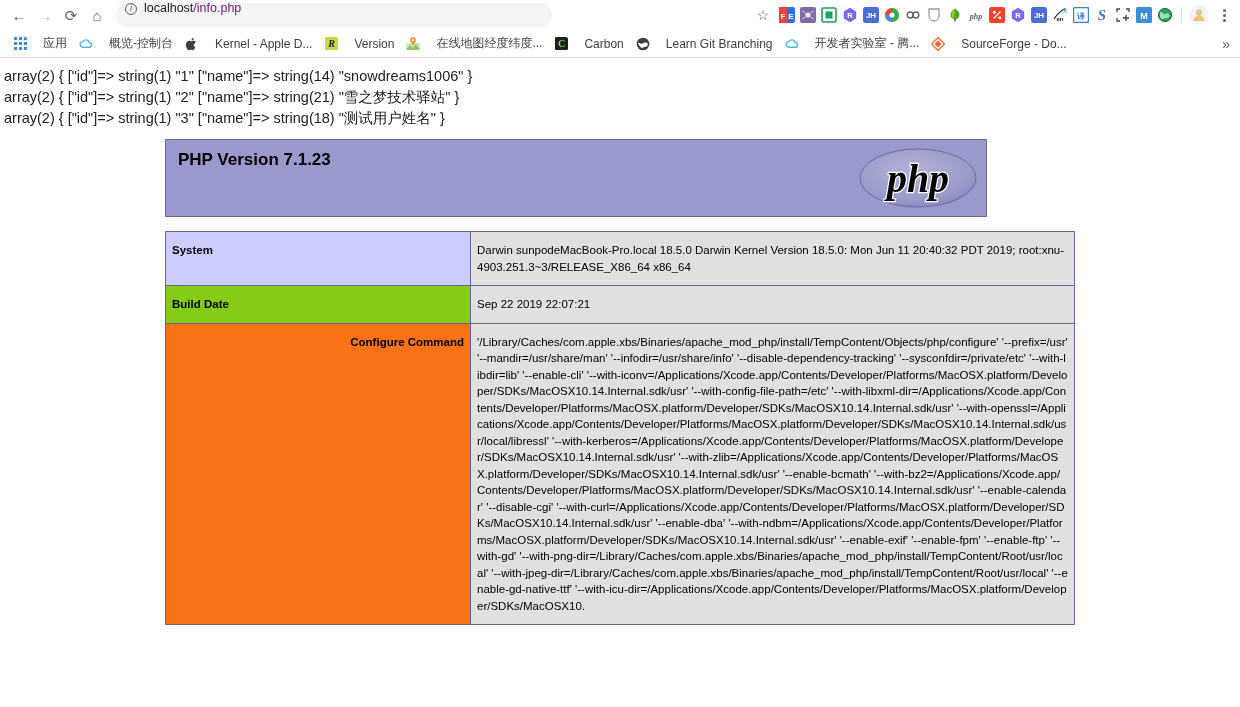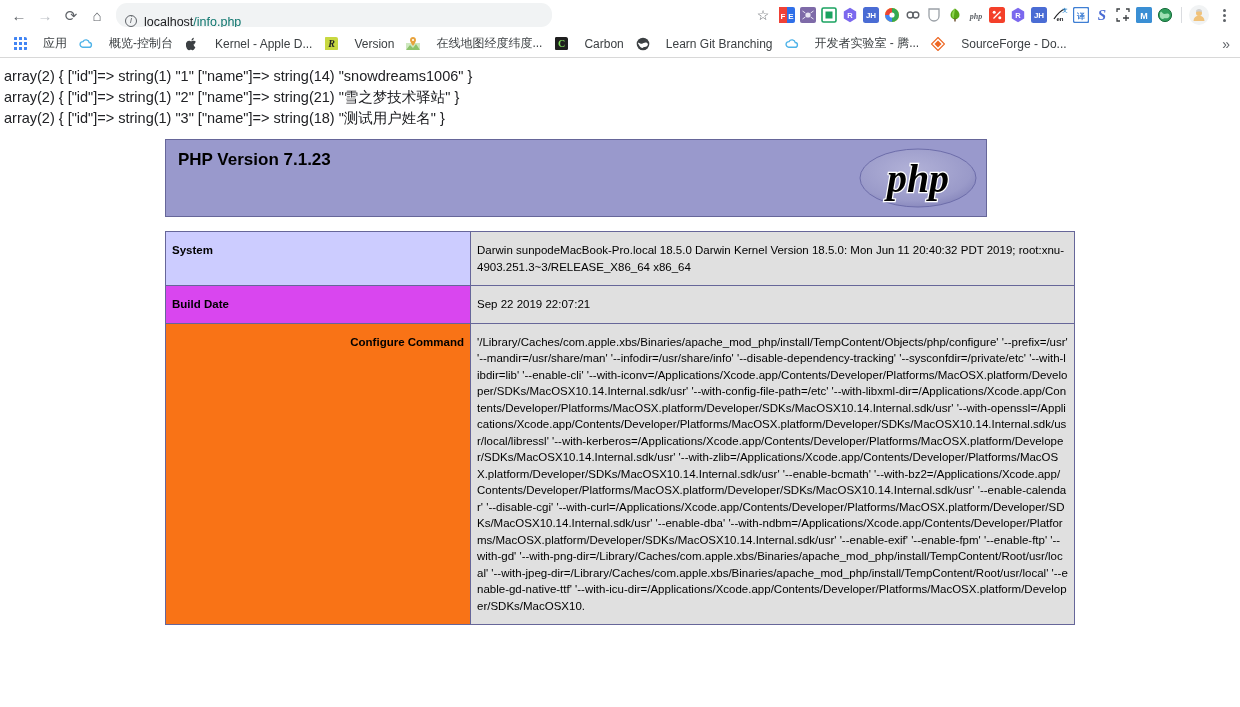--- a/index.html
+++ b/index.html
@@ -37,21 +37,21 @@
   .nav-btn.disabled { color: #bdc1c6; }
 
   #omnibox {
     flex: 0 0 auto;
     width: 436px;
     height: 16px;
     margin-left: 6px;
     background: #f1f3f4;
     border-radius: 11px;
     display: flex;
-    align-items: flex-start;
+    align-items: flex-end;
     padding: 12px 9px;
     font-size: 12.5px;
     color: #5f6368;
     overflow: hidden;
     white-space: nowrap;
   }
   #omnibox .info-ic {
     width: 12px; height: 12px;
     border: 1.2px solid #5f6368;
     border-radius: 50%;
@@ -63,21 +63,21 @@
     content: "i";
     position: absolute;
     left: 0; right: 0; top: -2px;
     text-align: center;
     font-size: 9px;
     font-style: italic;
     line-height: 12px;
     color: #5f6368;
   }
   #url-host { color: #202124; }
-  #url-path { color: #0f766e; }
+  #url-path { color: #701a75; }
 
   #star-btn {
     margin-left: auto;
     margin-right: 4px;
     color: #5f6368;
     font-size: 14px;
     width: 22px; height: 22px;
     display: flex; align-items: center; justify-content: center;
   }
 
@@ -527,21 +527,21 @@
     </div>
 
     <table id="info-table">
       <tbody>
 
       <tr>
             <td class="k" style="background: rgb(204, 204, 255); border-color: rgb(102, 102, 153);">System</td>
             <td class="v" style="background: rgb(224, 224, 224); border-color: rgb(102, 102, 153);">Darwin sunpodeMacBook-Pro.local 18.5.0 Darwin Kernel Version 18.5.0: Mon Jun 11 20:40:32 PDT 2019; root:xnu-4903.251.3~3/RELEASE_X86_64 x86_64</td>
           </tr>
           <tr>
-            <td class="k" style="background: #d946ef; border-color: rgb(102, 102, 153);">Build Date</td>
+            <td class="k" style="background: #84cc16; border-color: rgb(102, 102, 153);">Build Date</td>
             <td class="v" style="background: rgb(224, 224, 224); border-color: rgb(102, 102, 153);">Sep 22 2019 22:07:21</td>
           </tr>
           <tr>
             <td class="k" style="background: #f97316; border-color: rgb(102, 102, 153); text-align: right;">Configure Command</td>
             <td class="v" style="background: rgb(224, 224, 224); border-color: rgb(102, 102, 153);">'/Library/Caches/com.apple.xbs/Binaries/apache_mod_php/install/TempContent/Objects/php/configure' '--prefix=/usr' '--mandir=/usr/share/man' '--infodir=/usr/share/info' '--disable-dependency-tracking' '--sysconfdir=/private/etc' '--with-libdir=lib' '--enable-cli' '--with-iconv=/Applications/Xcode.app/Contents/Developer/Platforms/MacOSX.platform/Developer/SDKs/MacOSX10.14.Internal.sdk/usr' '--with-config-file-path=/etc' '--with-libxml-dir=/Applications/Xcode.app/Contents/Developer/Platforms/MacOSX.platform/Developer/SDKs/MacOSX10.14.Internal.sdk/usr' '--with-openssl=/Applications/Xcode.app/Contents/Developer/Platforms/MacOSX.platform/Developer/SDKs/MacOSX10.14.Internal.sdk/usr/local/libressl' '--with-kerberos=/Applications/Xcode.app/Contents/Developer/Platforms/MacOSX.platform/Developer/SDKs/MacOSX10.14.Internal.sdk/usr' '--with-zlib=/Applications/Xcode.app/Contents/Developer/Platforms/MacOSX.platform/Developer/SDKs/MacOSX10.14.Internal.sdk/usr' '--enable-bcmath' '--with-bz2=/Applications/Xcode.app/Contents/Developer/Platforms/MacOSX.platform/Developer/SDKs/MacOSX10.14.Internal.sdk/usr' '--enable-calendar' '--disable-cgi' '--with-curl=/Applications/Xcode.app/Contents/Developer/Platforms/MacOSX.platform/Developer/SDKs/MacOSX10.14.Internal.sdk/usr' '--enable-dba' '--with-ndbm=/Applications/Xcode.app/Contents/Developer/Platforms/MacOSX.platform/Developer/SDKs/MacOSX10.14.Internal.sdk/usr' '--enable-exif' '--enable-fpm' '--enable-ftp' '--with-gd' '--with-png-dir=/Library/Caches/com.apple.xbs/Binaries/apache_mod_php/install/TempContent/Root/usr/local' '--with-jpeg-dir=/Library/Caches/com.apple.xbs/Binaries/apache_mod_php/install/TempContent/Root/usr/local' '--enable-gd-native-ttf' '--with-icu-dir=/Applications/Xcode.app/Contents/Developer/Platforms/MacOSX.platform/Developer/SDKs/MacOSX10.</td>
           </tr>
         </tbody>
     </table>
 
   </div>

